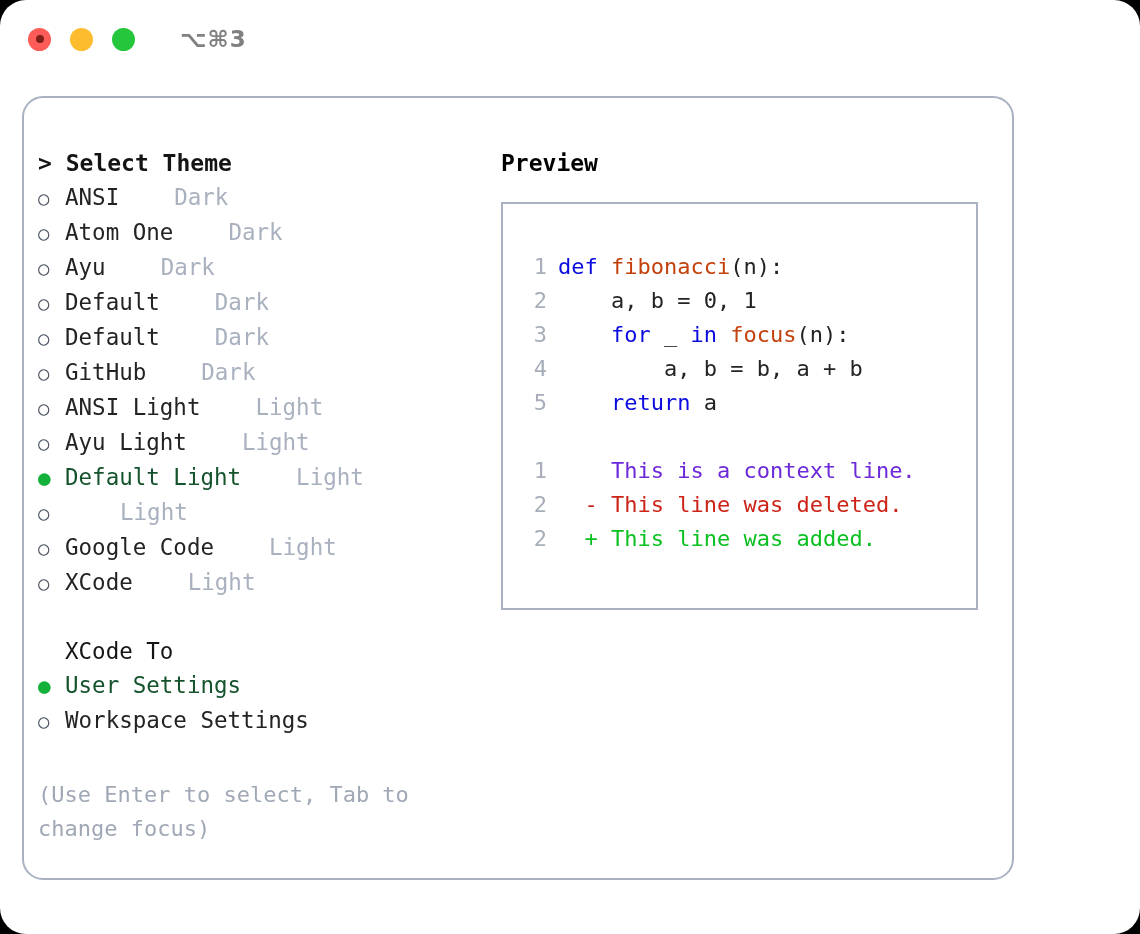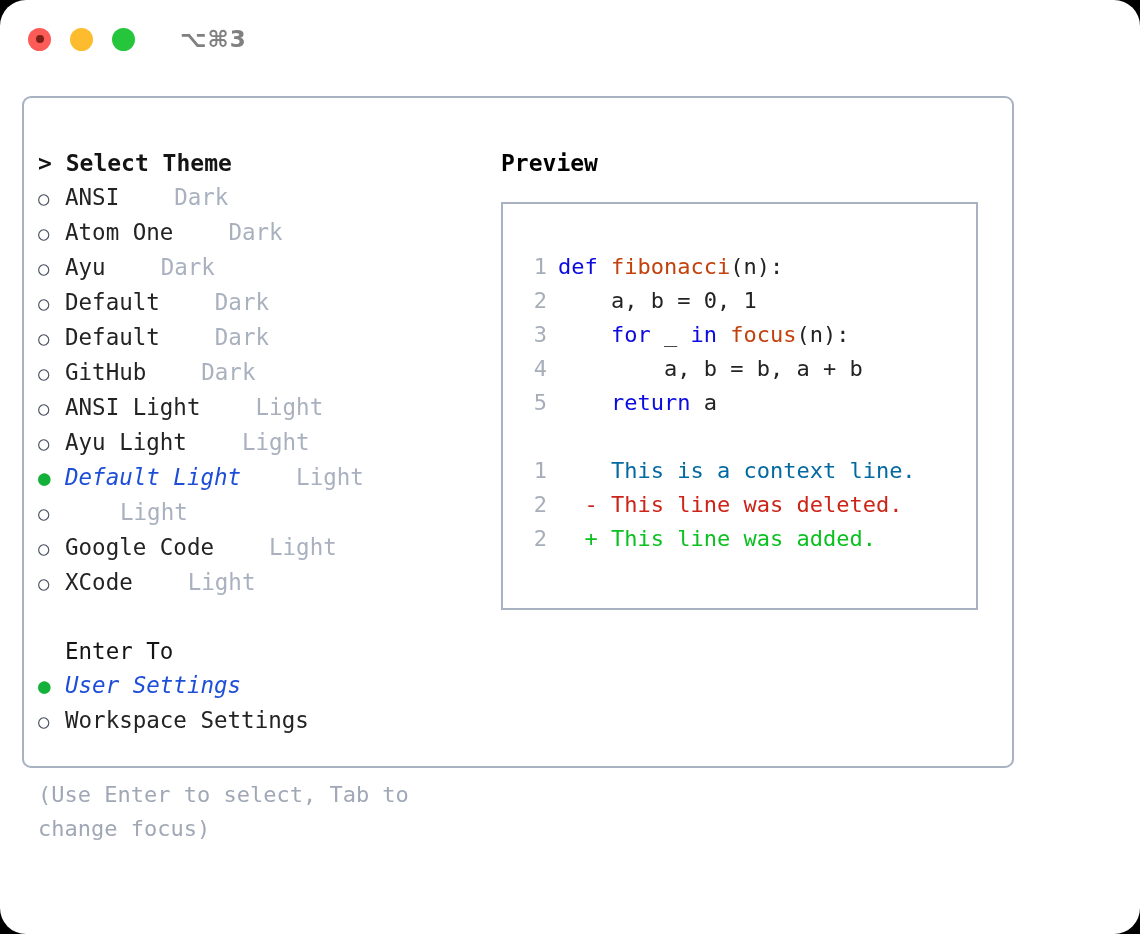--- a/index.html
+++ b/index.html
@@ -67,23 +67,23 @@
     color: #808080;
     letter-spacing: 1px;
   }
 
   
   .panel {
     position: absolute;
     left: 22px;
     top: 96px;
     width: 992px;
-    height: 672px;
+    height: 784px;
     border: 2px solid #a8b2c2;
-    border-radius: 9px;
+    border-radius: 21px;
     box-sizing: border-box;
     background: #ffffff;
   }
 
   .columns {
     position: absolute;
     left: 0; top: 0;
     width: 100%;
     height: 100%;
   }
@@ -118,21 +118,21 @@
     white-space: pre;
   }
   .marker {
     width: 27px;
     flex: 0 0 27px;
     font-size: 19px;
     color: #4a5160;
   }
   .marker.filled { color: #13b13a; font-size: 21px; }
   .opt-label { color: #232323; }
-  .opt-row.selected .opt-label { color: #1d4ed8; font-style: italic; }
+  .opt-row.selected .opt-label { color: #14532d; }
   .opt-tag {
     color: #a9b1bf;
     padding-left: 11px;
     margin-left: 44px;
   }
 
   .section-gap { height: 34px; }
   .section-head {
     font-size: 22.5px;
     line-height: 34px;
@@ -178,21 +178,21 @@
     flex: 0 0 30px;
     text-align: right;
     color: #a7aeb9;
     padding-right: 11px;
   }
   .code-text { color: #232323; }
   .tok-kw   { color: #0b0bdf; }
   .tok-fn   { color: #c2410c; }
   .tok-punct{ color: #232323; }
   .blank-line { height: 34px; }
-  .diff-ctx { color: #0369a1; }
+  .diff-ctx { color: #6d28d9; }
   .diff-del { color: #cc2418; }
   .diff-add { color: #0bc021; }
 </style>
 </head>
 <body>
 
 <div class="window">
 
   <div class="titlebar">
     <div class="dots">
@@ -217,21 +217,21 @@
             <div class="opt-row"><span class="marker">○</span><span class="opt-label">GitHub</span><span class="opt-tag">Dark</span></div>
             <div class="opt-row"><span class="marker">○</span><span class="opt-label">ANSI Light</span><span class="opt-tag">Light</span></div>
             <div class="opt-row"><span class="marker">○</span><span class="opt-label">Ayu Light</span><span class="opt-tag">Light</span></div>
             <div class="opt-row selected"><span class="marker filled">●</span><span class="opt-label">Default Light</span><span class="opt-tag">Light</span></div>
             <div class="opt-row"><span class="marker">○</span><span class="opt-tag">Light</span></div>
             <div class="opt-row"><span class="marker">○</span><span class="opt-label">Google Code</span><span class="opt-tag">Light</span></div>
             <div class="opt-row"><span class="marker">○</span><span class="opt-label">XCode</span><span class="opt-tag">Light</span></div>
           </div>
 
         <div class="section-gap"></div>
-        <div class="section-head">Enter To</div>
+        <div class="section-head">XCode To</div>
         <div id="apply-list">
             <div class="opt-row selected"><span class="marker filled">●</span><span class="opt-label">User Settings</span></div>
             <div class="opt-row"><span class="marker">○</span><span class="opt-label">Workspace Settings</span></div>
           </div>
 
         <div class="hint">(Use Enter to select, Tab to change focus)</div>
       </div>
 
       <div class="right-col">
         <div class="preview-title">Preview</div>

